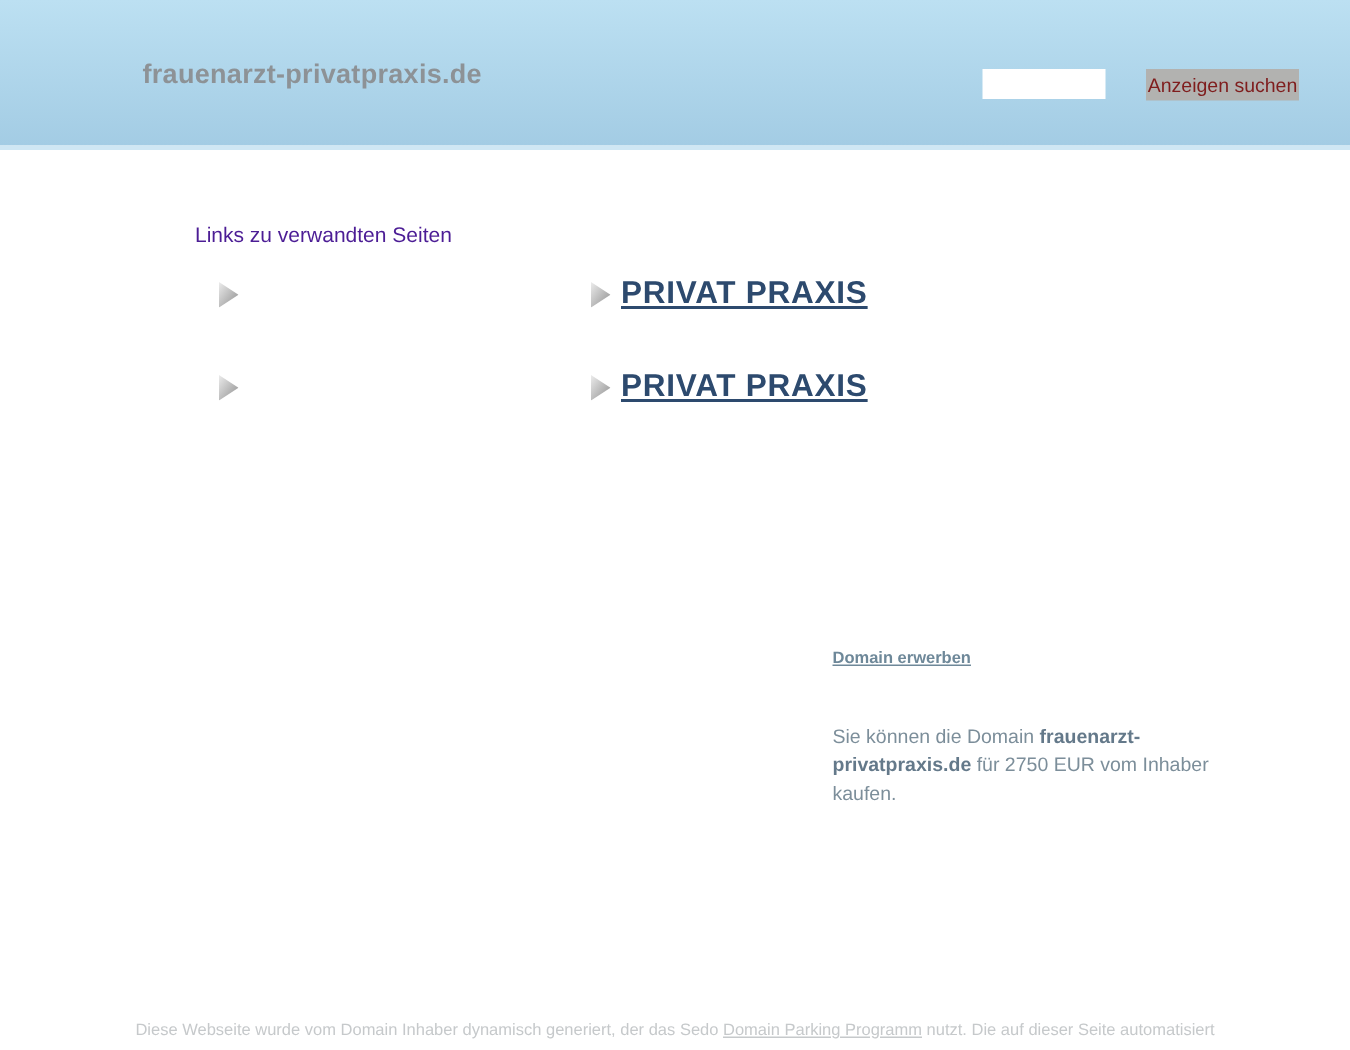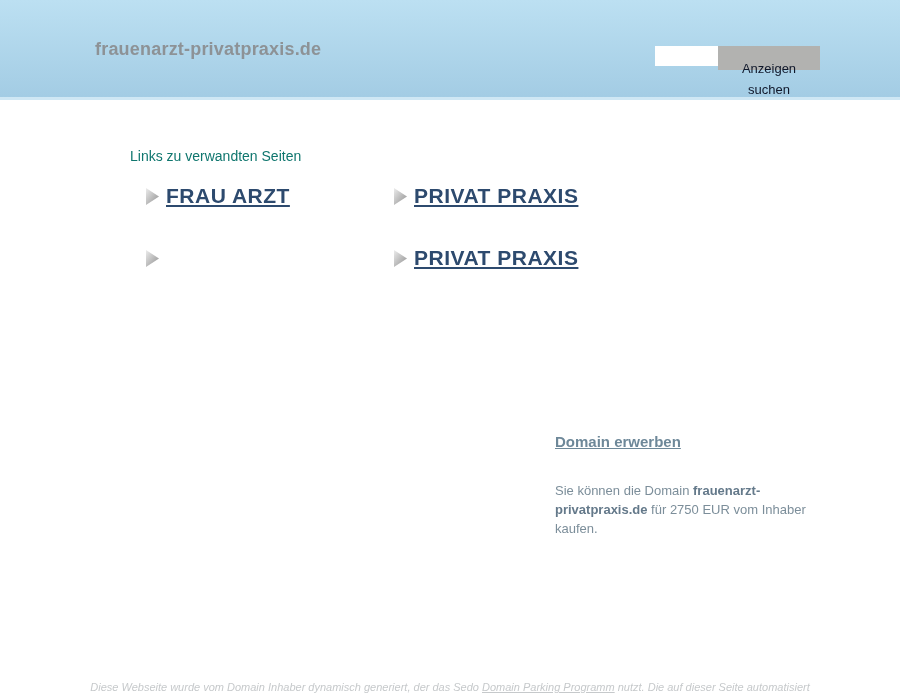--- a/index.html
+++ b/index.html
@@ -35,39 +35,39 @@
     border: 0;
     background: #ffffff;
     font-size: 12px;
     color: #555;
     padding: 0 4px;
     box-sizing: border-box;
     outline: none;
   }
   .search-button {
     position: absolute;
-    left: 718px; top: 46px;
+    left: 764px; top: 46px;
     width: 102px; height: 21px;
     border: 0;
     background: #b2b2b0;
-    color: #0f172a;
+    color: #7f1d1d;
     font-size: 13px;
     font-family: "Liberation Sans", "DejaVu Sans", sans-serif;
     line-height: 21px;
     text-align: center;
-    padding: 12px;
+    padding: 0;
     cursor: pointer;
   }
 
   
   .links-heading {
     position: absolute;
     left: 130px; top: 148px;
     font-size: 14px;
-    color: #0f766e;
+    color: #4c1d95;
   }
   .links-grid {
     position: absolute;
     left: 146px; top: 183px;
     display: grid;
     grid-template-columns: 248px auto;
     row-gap: 36px;
   }
   .link-item {
     display: flex;
@@ -82,21 +82,21 @@
     letter-spacing: 0.5px;
     color: #2d4a6e;
     text-decoration: underline;
     cursor: pointer;
   }
 
   
   .offer-heading {
     position: absolute;
     left: 555px; top: 433px;
-    font-size: 15px;
+    font-size: 11px;
     font-weight: bold;
     color: #6e8899;
     text-decoration: underline;
     cursor: pointer;
   }
   .offer-text {
     position: absolute;
     left: 555px; top: 461px;
     width: 278px;
     font-size: 13px;
@@ -108,21 +108,20 @@
 
   
   .footer {
     position: absolute;
     left: 0; top: 681px;
     width: 900px;
     text-align: center;
     font-size: 11px;
     color: #c6c9cb;
     white-space: nowrap;
-    font-style: italic;
   }
   .footer-link {
     color: #c6c9cb;
     text-decoration: underline;
     cursor: pointer;
   }
 </style>
 </head>
 <body>
 
@@ -144,21 +143,20 @@
   </div>
 
   <div class="links-heading">Links zu verwandten Seiten</div>
 
   <div class="links-grid">
 
     <div class="link-item">
       <svg class="arrow-icon" width="13" height="17" viewBox="0 0 13 17">
           <polygon points="0,0 13,8.5 0,17" fill="url(#arrowGrad)"></polygon>
         </svg>
-      <a class="related-link">FRAU ARZT</a>
     </div>
 
     <div class="link-item">
       <svg class="arrow-icon" width="13" height="17" viewBox="0 0 13 17">
           <polygon points="0,0 13,8.5 0,17" fill="url(#arrowGrad)"></polygon>
         </svg>
       <a class="related-link">PRIVAT PRAXIS</a>
     </div>
 
     <div class="link-item">

